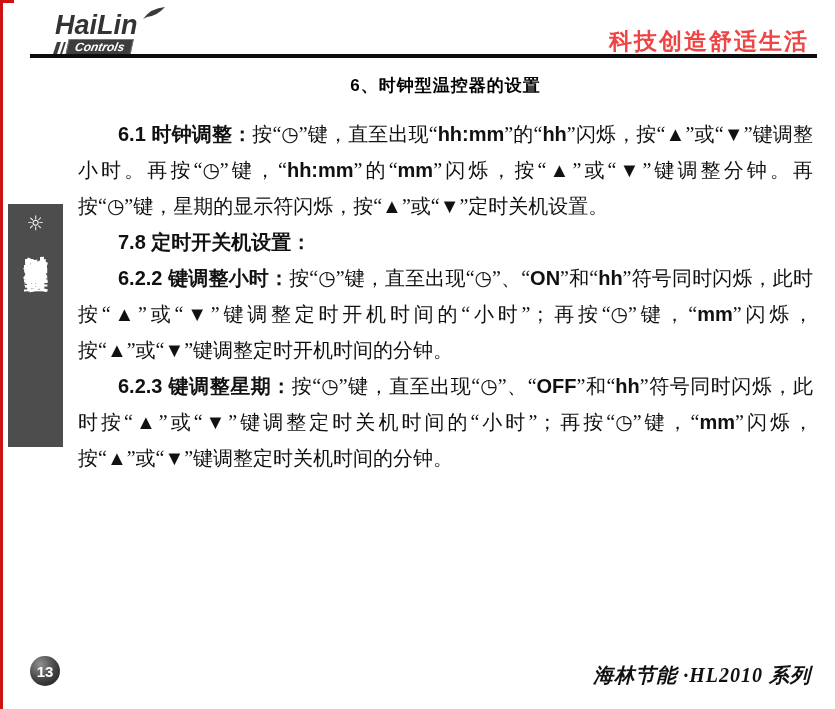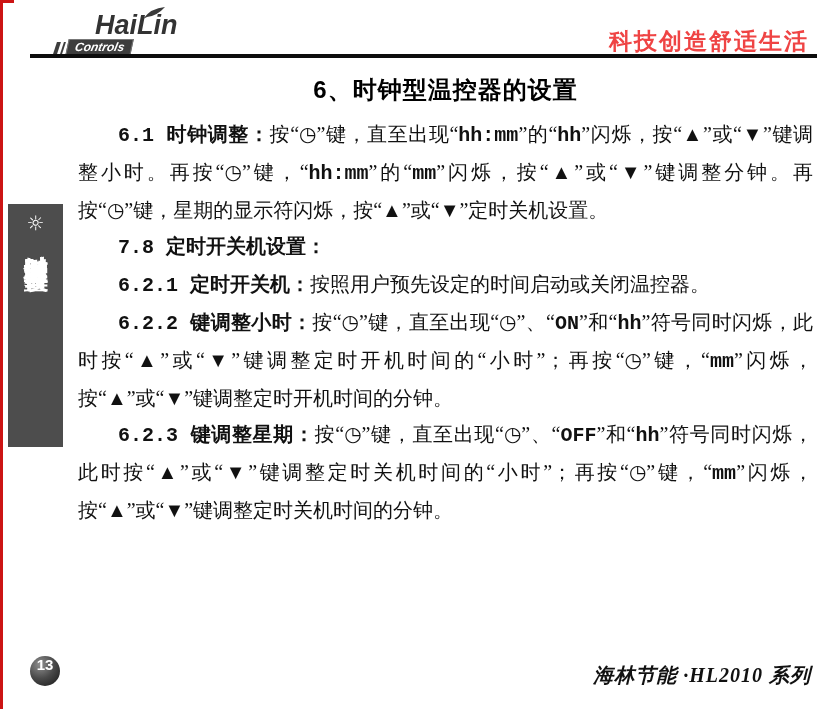--- a/index.html
+++ b/index.html
@@ -11,21 +11,21 @@
   
   .scan-edge-left{position:absolute;left:0;top:0;width:3px;height:709px;background:#cc1414;}
   .scan-edge-top{position:absolute;left:0;top:0;width:14px;height:3px;background:#cc1414;}
 
   
   .header-rule{position:absolute;left:30px;right:18px;top:54px;height:4px;background:#0d0d0d;}
   .logo{position:absolute;left:55px;top:12px;width:130px;}
   .logo-brand{
     font-family:"Liberation Sans","DejaVu Sans",sans-serif;
     font-weight:700;font-style:italic;font-size:27px;line-height:26px;
-    color:#333;letter-spacing:0px;display:inline-block;margin-left:40px;
+    color:#333;letter-spacing:0px;display:inline-block;
   }
   .logo-leaf{position:absolute;left:86px;top:-6px;}
   .logo-sub-row{display:flex;align-items:center;margin-top:1px;}
   .stripe{display:inline-block;width:4px;height:12px;background:#3d3d3d;transform:skewX(-18deg);margin-right:3px;}
   .stripe.thin{width:2px;}
   .controls-box{
     display:inline-block;background:#3d3d3d;color:#fff;
     font-family:"Liberation Sans","DejaVu Sans",sans-serif;
     font-weight:700;font-style:italic;font-size:12px;line-height:14px;
     padding:0 7px 1px 7px;transform:skewX(-12deg);border:1px solid #777;
@@ -33,31 +33,31 @@
   .slogan{
     position:absolute;right:26px;top:26px;
     font-family:"Liberation Sans","DejaVu Sans",sans-serif;
     font-weight:700;font-size:23px;color:#ef4444;letter-spacing:2px;
   }
 
   
   .doc-title{
     position:absolute;left:78px;right:22px;top:74px;text-align:center;
     font-family:"Liberation Sans","DejaVu Sans",sans-serif;
-    font-weight:700;font-size:24px;color:#000;letter-spacing:1px;
+    font-weight:700;font-size:17px;color:#000;letter-spacing:1px;
   }
 
   
   .body-text{
     position:absolute;left:78px;right:22px;top:116px;
     font-size:20px;line-height:36px;text-align:justify;
   }
   .body-text p{margin:0;text-indent:2em;}
   .body-text b{
-    font-family:Liberation Mono, monospace;font-weight:700;
+    font-family:Liberation Sans, sans-serif;font-weight:700;
   }
   .inline-icon{font-family:"DejaVu Sans",sans-serif;font-size:20px;}
 
   
   .side-tab{
     position:absolute;left:8px;top:204px;width:55px;height:243px;
     background:#4d4d4d;color:#fff;
     display:flex;flex-direction:column;align-items:center;justify-content:flex-start;
     padding-top:8px;box-sizing:border-box;
   }
@@ -66,21 +66,21 @@
     writing-mode:vertical-rl;text-orientation:upright;
     font-weight:700;font-size:24px;letter-spacing:2px;line-height:55px;
     margin-top:2px;
   }
 
   
   .page-num{
     position:absolute;left:30px;top:656px;width:30px;height:30px;border-radius:50%;
     background:radial-gradient(circle at 34% 28%, #909090 0%, #4a4a4a 48%, #151515 100%);
     color:#fff;font-family:"Liberation Sans","DejaVu Sans",sans-serif;
-    font-weight:700;font-size:15px;display:flex;justify-content:center;
+    font-weight:700;font-size:15px;display:flex;align-items:center;justify-content:center;
   }
   .series{
     position:absolute;right:24px;top:662px;
     font-weight:700;font-style:italic;font-size:20px;color:#111;letter-spacing:1px;
   }
 </style>
 </head>
 <body>
 
 <div class="page">
@@ -100,21 +100,20 @@
     </div>
   </div>
   <div class="slogan">科技创造舒适生活</div>
   <div class="header-rule"></div>
 
   <div class="doc-title">6、时钟型温控器的设置</div>
 
   <div class="body-text">
       <p><b>6.1 时钟调整：</b><span>按“</span><span class="inline-icon">◷</span><span>”键，直至出现“</span><b>hh:mm</b><span>”的“</span><b>hh</b><span>”闪烁，按“▲”或“▼”键调整小时。再按“</span><span class="inline-icon">◷</span><span>”键，“</span><b>hh:mm</b><span>”的“</span><b>mm</b><span>”闪烁，按“▲”或“▼”键调整分钟。再按“</span><span class="inline-icon">◷</span><span>”键，星期的显示符闪烁，按“▲”或“▼”定时关机设置。</span></p>
       <p><b>7.8 定时开关机设置：</b></p>
-      <p><b>6.2.1 定时开关机：</b><span>按照用户预先设定的时间启动或关闭温控器。</span></p>
       <p><b>6.2.2 键调整小时：</b><span>按“</span><span class="inline-icon">◷</span><span>”键，直至出现“</span><span class="inline-icon">◷</span><span>”、“</span><b>ON</b><span>”和“</span><b>hh</b><span>”符号同时闪烁，此时按“▲”或“▼”键调整定时开机时间的“小时”；再按“</span><span class="inline-icon">◷</span><span>”键，“</span><b>mm</b><span>”闪烁，按“▲”或“▼”键调整定时开机时间的分钟。</span></p>
       <p><b>6.2.3 键调整星期：</b><span>按“</span><span class="inline-icon">◷</span><span>”键，直至出现“</span><span class="inline-icon">◷</span><span>”、“</span><b>OFF</b><span>”和“</span><b>hh</b><span>”符号同时闪烁，此时按“▲”或“▼”键调整定时关机时间的“小时”；再按“</span><span class="inline-icon">◷</span><span>”键，“</span><b>mm</b><span>”闪烁，按“▲”或“▼”键调整定时关机时间的分钟。</span></p>
     </div>
 
   <div class="side-tab">
     <span class="side-tab-icon">☼</span>
     <span class="side-tab-label">时钟型温控器设置</span>
   </div>
 
   <div class="page-num">

